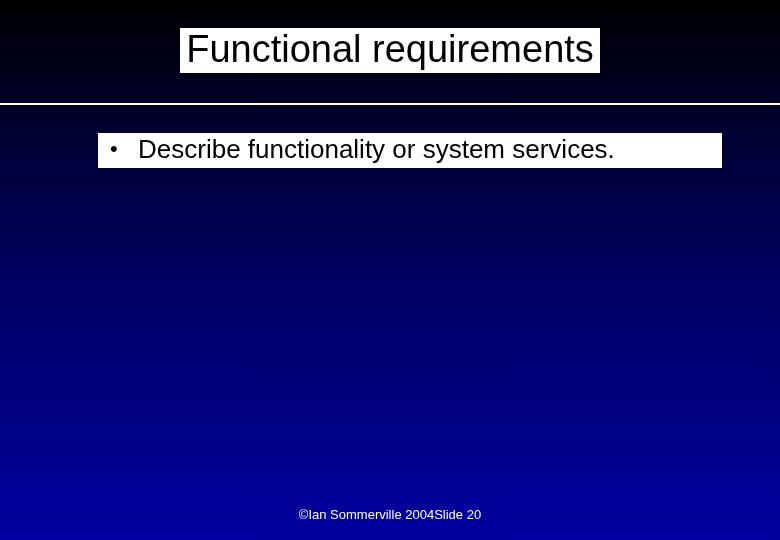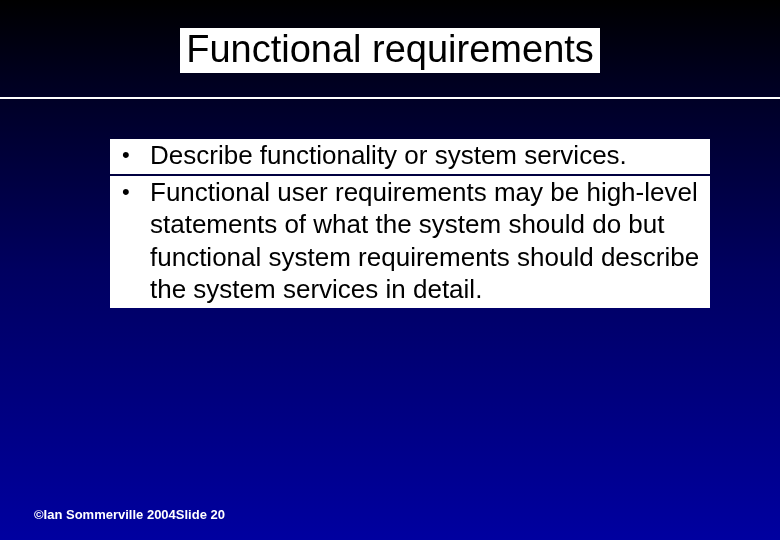--- a/index.html
+++ b/index.html
@@ -11,42 +11,42 @@
   }
   body {
     background: linear-gradient(to bottom, #000000 0%, #000020 15%, #000060 50%, #0000a0 100%);
     font-family: Arial, Helvetica, sans-serif;
     color: #ffffff;
     position: relative;
   }
   .title-area {
     text-align: center;
     padding-top: 28px;
-    padding-bottom: 24px;
+    padding-bottom: 30px;
   }
   .title {
     color: #000000;
     background: #ffffff;
     display: inline-block;
     font-size: 38px;
     font-weight: normal;
     padding: 0 6px 2px 6px;
   }
   .divider {
     border: none;
     border-top: 2px solid #ffffff;
     margin: 0;
   }
   .content {
     padding: 20px 50px 0 90px;
   }
   ul.bullets {
     list-style: none;
     padding: 4px;
-    margin: 16px;
+    margin: 4px;
   }
   ul.bullets li {
     position: relative;
     background: #ffffff;
     color: #000000;
     font-size: 26px;
     line-height: 1.25;
     margin-bottom: 2px;
     padding: 0 6px 2px 40px;
     text-align: left;
@@ -58,25 +58,25 @@
     top: 2px;
     font-size: 22px;
     color: #000000;
   }
   .footer {
     position: absolute;
     bottom: 18px;
     left: 0;
     width: 100%;
     display: flex;
-    justify-content: flex-start;
+    justify-content: center;
     align-items: center;
     color: #ffffff;
     font-size: 13px;
-    font-weight: bold;
+    font-weight: normal;
     padding: 0 34px;
     box-sizing: border-box;
   }
   .footer-center {
     text-align: center;
     flex: 1;
   }
   .footer-left {
     flex: 0 0 auto;
   }
@@ -89,20 +89,19 @@
 
 <div class="title-area">
   <span class="title">Functional requirements</span>
 </div>
 
 <hr class="divider">
 
 <div class="content">
   <ul class="bullets">
     <li>Describe functionality or system services.</li>
-    <li>Functional user requirements may be high-level statements of what the system should do but functional system requirements should describe the system services in detail.</li>
   </ul>
 </div>
 
 <div class="footer">
   <span class="footer-left">©Ian Sommerville 2004</span>
   <span class="footer-right">Slide  20</span>
 </div>
 
 </body></html>

